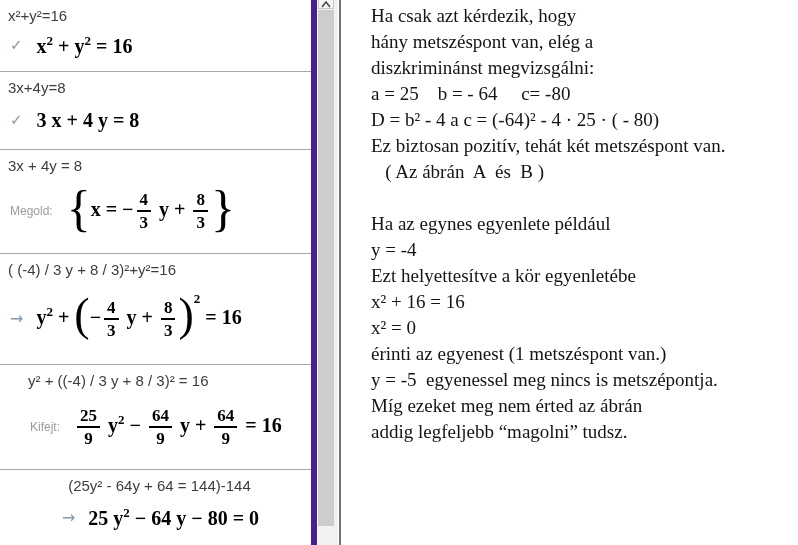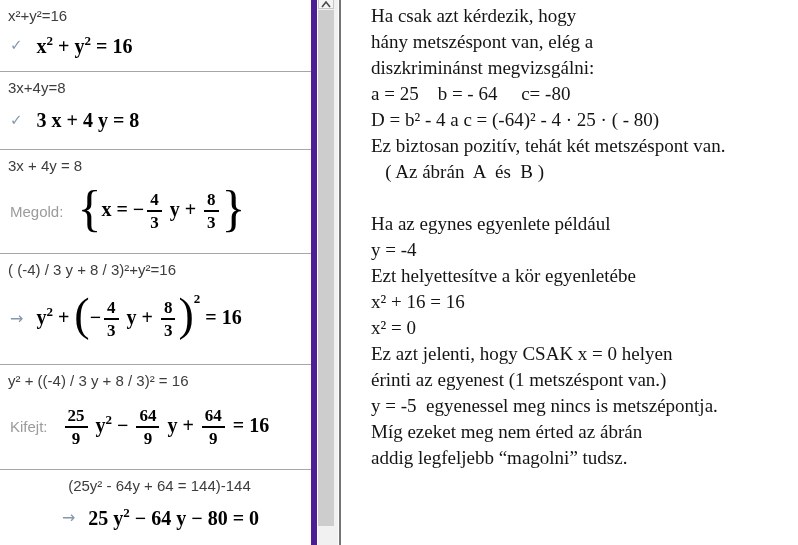--- a/index.html
+++ b/index.html
@@ -14,39 +14,39 @@
     background:#fff; border-right:6px solid #4c1d95; box-sizing:border-box;
   }
   .cas-row {
     box-sizing:border-box; border-bottom:1px solid #a6a6a6;
     display:flex; flex-direction:column; padding-bottom:5px;
   }
   .cas-row.r0 { height:72px; }
   .cas-row.r1 { height:78px; }
   .cas-row.r2 { height:104px; }
   .cas-row.r3 { height:111px; }
-  .cas-row.r4 { height:105px; }
+  .cas-row.r4 { height:105px;padding-left:20px; }
   .cas-row.r5 { height:75px; border-bottom:none;align-items:center; }
   .cas-input {
     margin:7px 0 0 8px; font-size:15px; color:#3d3d3d; white-space:pre;
     font-family:"Liberation Sans", sans-serif;
   }
   .cas-out {
     flex:1; display:flex; align-items:center; padding-left:10px;
   }
   .marker-check {
     color:#8598ac; font-family:"DejaVu Sans", sans-serif;
     font-size:15px; margin-right:14px;
   }
   .marker-arrow {
     color:#8598ac; font-family:"DejaVu Sans", sans-serif;
     font-size:16px; margin-right:13px;
   }
   .marker-label {
-    color:#9b9b9b; font-size:15px; margin-right:14px;
+    color:#9b9b9b; font-size:12px; margin-right:14px;
     font-family:"Liberation Sans", sans-serif;
   }
   .math {
     font-family:"Liberation Serif", serif; font-weight:bold;
     font-size:20px; color:#000; white-space:pre;
   }
   .math sup.s { font-size:13px; }
   .frac {
     display:inline-flex; flex-direction:column; text-align:center;
     vertical-align:middle; font-size:17px; line-height:19px; margin:0 3px;
@@ -170,20 +170,19 @@
     <div class="note-line">a = 25    b = - 64     c= -80</div>
     <div class="note-line">D = b² - 4 a c = (-64)² - 4 · 25 · ( - 80)</div>
     <div class="note-line">Ez biztosan pozitív, tehát két metszéspont van.</div>
     <div class="note-line">   ( Az ábrán  A  és  B )</div>
     <div class="note-line"></div>
     <div class="note-line">Ha az egynes egyenlete például</div>
     <div class="note-line">y = -4</div>
     <div class="note-line">Ezt helyettesítve a kör egyenletébe</div>
     <div class="note-line">x² + 16 = 16</div>
     <div class="note-line">x² = 0</div>
-    <div class="note-line">Ez azt jelenti, hogy CSAK x = 0 helyen</div>
     <div class="note-line">érinti az egyenest (1 metszéspont van.)</div>
     <div class="note-line">y = -5  egyenessel meg nincs is metszépontja.</div>
     <div class="note-line">Míg ezeket meg nem érted az ábrán</div>
     <div class="note-line">addig legfeljebb “magolni” tudsz.</div>
   </div>
 
 </div>
 
 </body></html>

